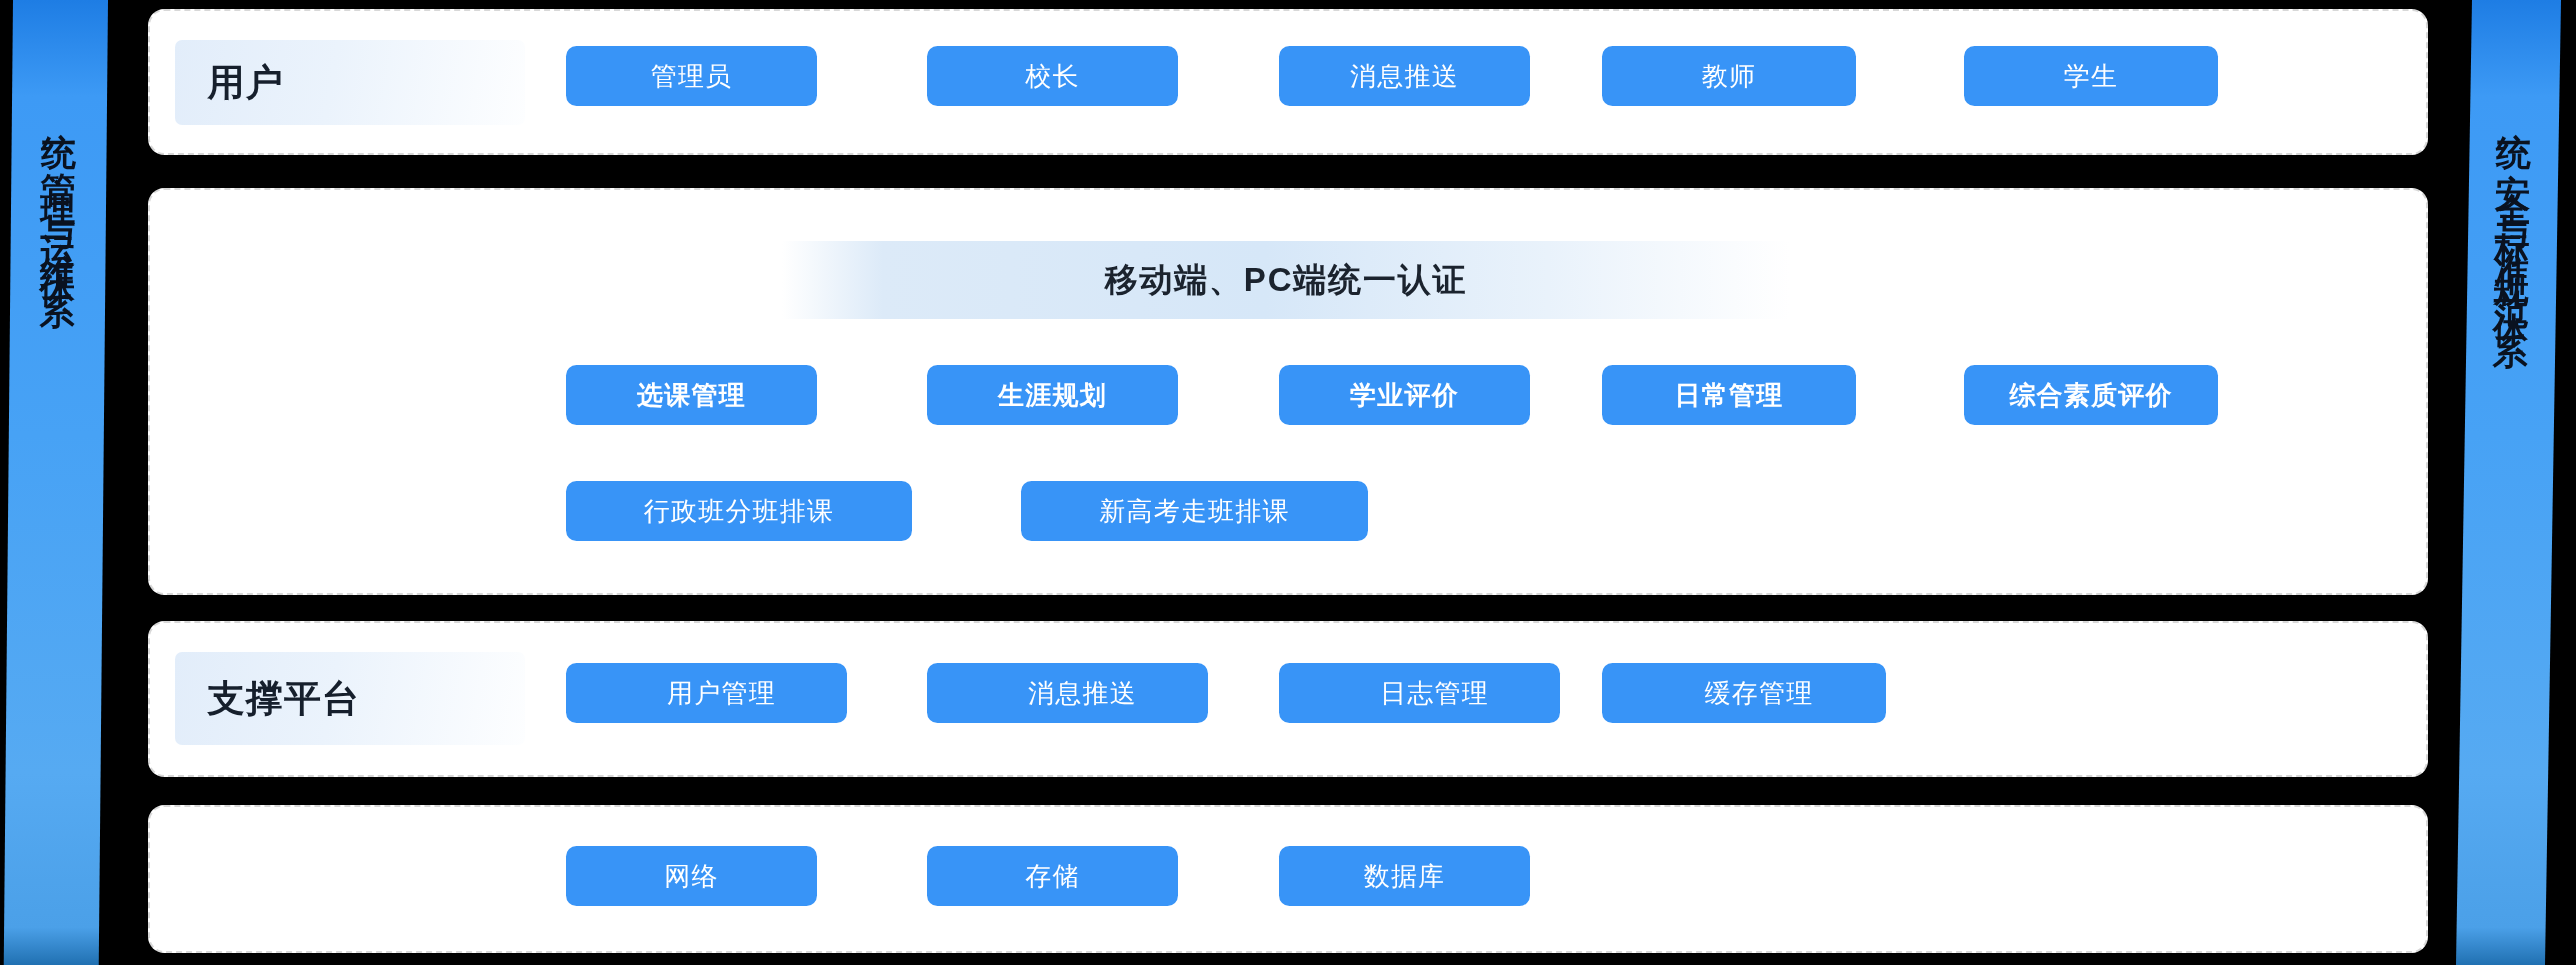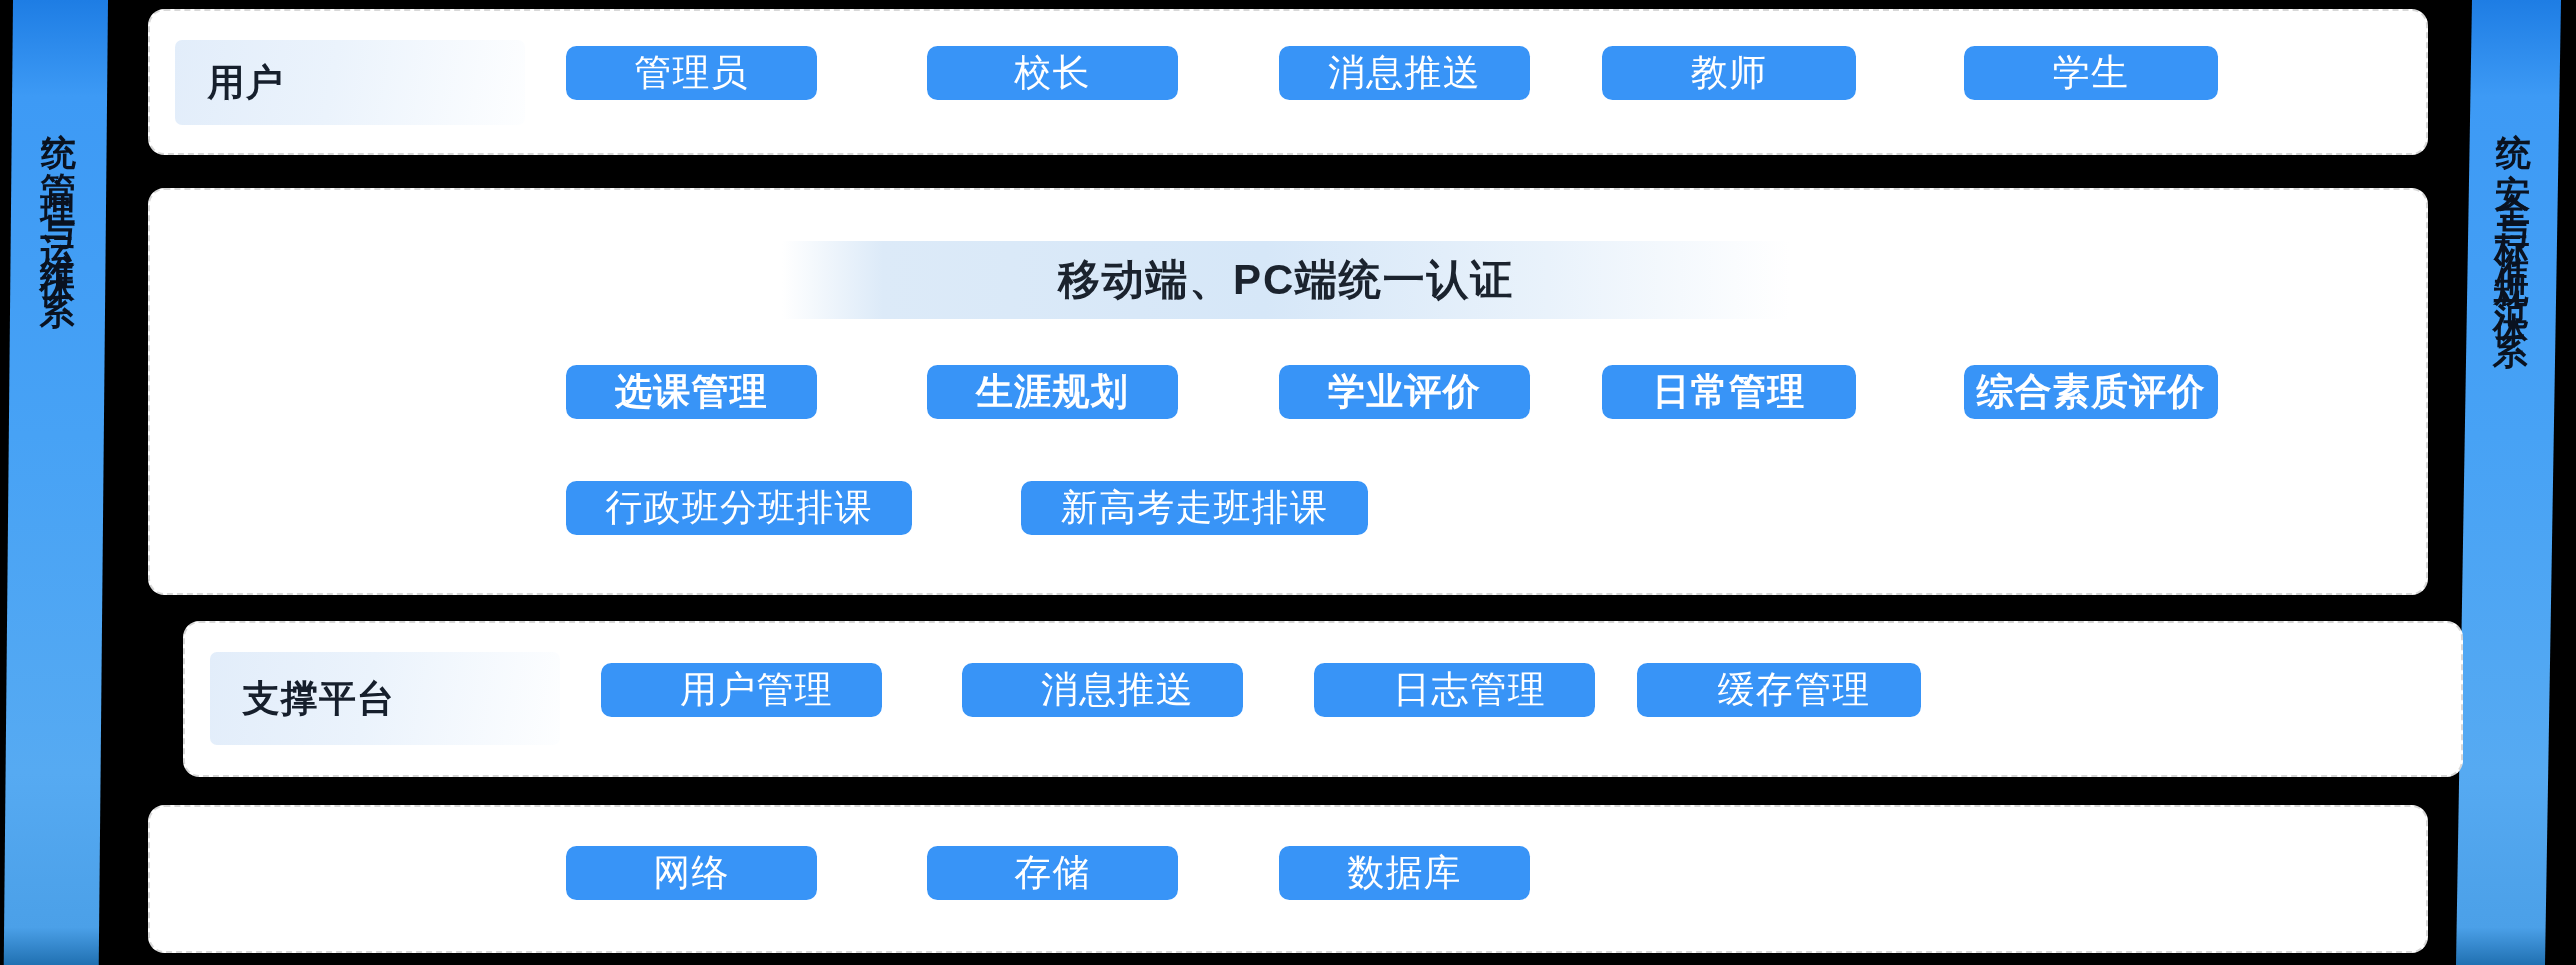--- a/index.html
+++ b/index.html
@@ -24,59 +24,59 @@
     letter-spacing:20px;margin-top:105px;line-height:1;
   }
   
   .card{
     position:absolute;left:148px;width:2280px;
     background:#fff;border:2.3px dashed #d8d8d8;border-radius:16.4px;
     box-sizing:border-box;
   }
   .card-users{top:9px;height:146px;}
   .card-services{top:188px;height:407px;}
-  .card-support{top:621px;height:156px;margin-left:35px;}
+  .card-support{top:621px;height:156px;}
   .card-infra{top:805px;height:148px;}
   
   .label-box{
     position:absolute;left:24.5px;width:350px;border-radius:7px;
     background:linear-gradient(100deg,#E2EDFA 0%,#EBF3FC 45%,#FDFEFF 100%);
     display:flex;align-items:center;
     color:#161f2c;font-size:37px;font-weight:600;
     padding-left:33px;box-sizing:border-box;letter-spacing:1.2px;
   }
   .label-users{top:29px;height:85px;}
   .label-services{top:172px;height:195px;}
   .label-support{top:29px;height:93px;}
   .label-infra{top:24.5px;height:90px;}
   
   .btn{
-    position:absolute;height:54px;border-radius:10.5px;
-    background:#3894F7;color:#fff;font-size:37px;font-weight:400;
+    position:absolute;height:60px;border-radius:10.5px;
+    background:#3894F7;color:#fff;font-size:26px;font-weight:400;
     display:flex;align-items:center;justify-content:center;
     letter-spacing:1.2px;white-space:nowrap;
   }
   .col1{left:416px;width:251px;}
   .col2{left:777px;width:251px;}
   .col3{left:1129px;width:251px;}
   .col4{left:1452px;width:254px;}
   .col5{left:1814px;width:254px;}
   .rowA{top:175px;font-weight:bold;}
   .rowB{top:291px;}
   .wide1{left:416px;width:346px;}
   .wide2{left:871px;width:347px;}
   .users-row .btn{top:35px;}
   .support-row .btn{top:40px;padding-left:30px;}
   .infra-row .btn{top:39px;}
   
   .banner{
     position:absolute;left:632px;top:51px;width:1008px;height:78px;
     background:linear-gradient(90deg,rgba(255,255,255,0) 0%,#DCEAF8 10%,#D6E7F8 48%,#E9F2FB 76%,rgba(255,255,255,0) 100%);
     display:flex;align-items:center;justify-content:center;
-    color:#1b232e;font-size:42px;font-weight:600;letter-spacing:1.8px;
+    color:#1b232e;font-size:33px;font-weight:600;letter-spacing:1.8px;
   }
 </style>
 </head>
 <body>
 
 <div id="stage">
 
   <div class="ribbon ribbon-left">
     <div class="ribbon-text">统一管理与运维体系</div>
   </div>

